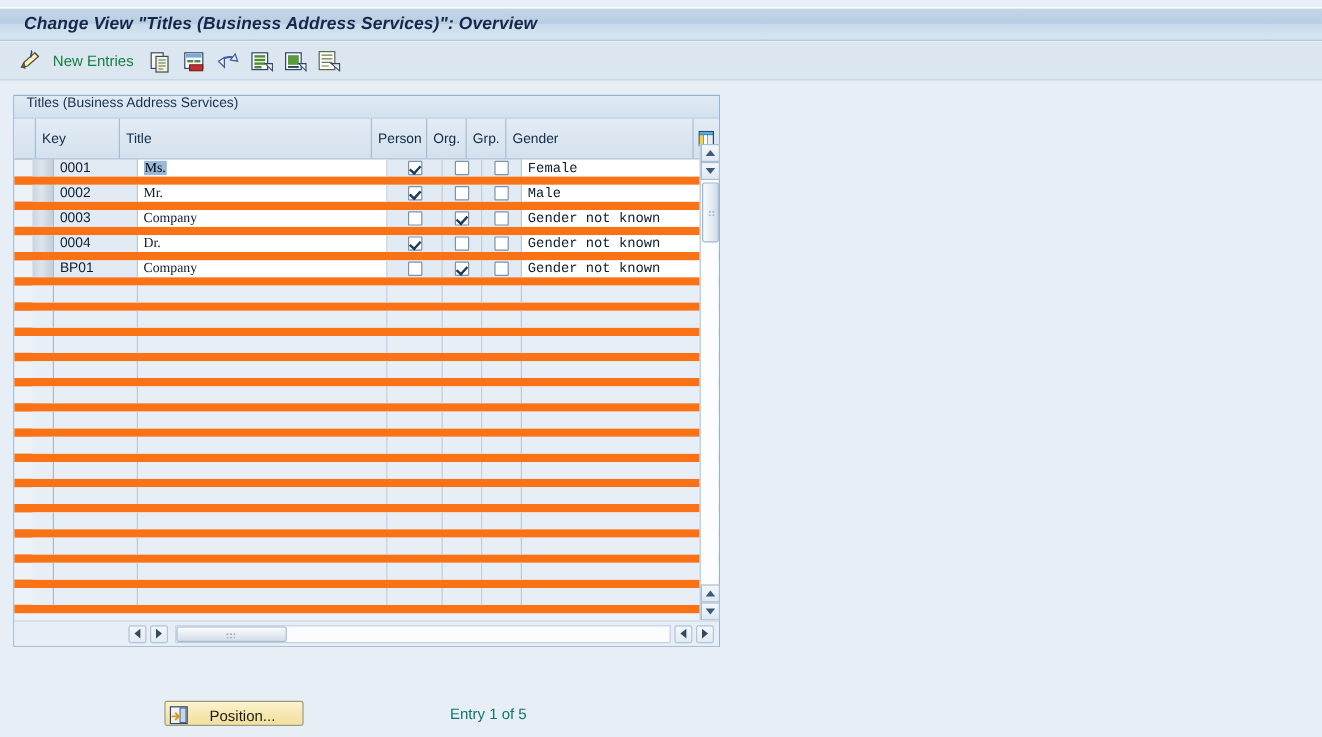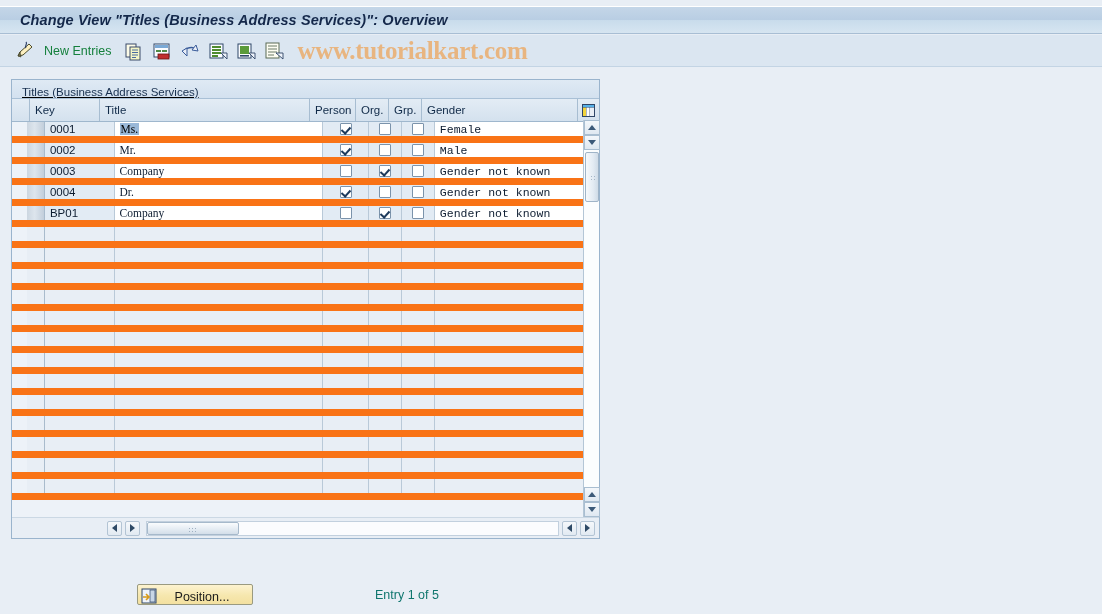--- a/index.html
+++ b/index.html
@@ -65,31 +65,30 @@
   .panel {
     position: absolute; left: 11px; top: 79px;
     width: 589px; height: 460px;
     border: 1px solid #9ab4cd;
     background: #edf2f8;
   }
   .panel-header {
     height: 19px;
     background: linear-gradient(to bottom,#dfeaf4,#d3e1ef);
     border-bottom: 1px solid #a9c0d6;
-    display: flex; align-items: flex-end;
+    display: flex; align-items: flex-start;
     padding-left: 10px;
-    text-decoration: underline;
   }
   .panel-header-text { font-size: 11.5px; color: #18304f; white-space: nowrap; }
 
   .grid-wrap { position: relative; width: 587px; height: 439px; background: #edf2f8; }
 
   
   .hdr-row {
-    display: flex; height: 23px;
+    display: flex; height: 34px;
     background: linear-gradient(to bottom,#e3ecf5,#d4e1ee);
     border-bottom: 1px solid #9fb7cd;
   }
   .hdr-cell {
     border-right: 1px solid #a7bdd1;
     font-size: 11.5px; color: #102a48;
     display: flex; align-items: center;
     padding-left: 5px;
     overflow: hidden; white-space: nowrap;
     cursor: pointer;
@@ -338,21 +337,20 @@
         <g stroke="#6a7a66" stroke-width="1">
           <line x1="5" y1="5" x2="14" y2="5"></line>
             <line x1="5" y1="8" x2="14" y2="8"></line>
           <line x1="5" y1="11" x2="14" y2="11"></line>
             <line x1="5" y1="14" x2="11" y2="14"></line>
         </g>
         <path d="M13 12 L20 12 L20 18 Z" fill="#eef3fa" stroke="#2f4668" stroke-width=".9"></path>
       </svg>
     </div>
 
-    <div class="watermark">www.tutorialkart.com</div>
   </div>
 
   <div class="panel">
     <div class="panel-header">
       <span class="panel-header-text">Titles (Business Address Services)</span>
     </div>
 
     <div class="grid-wrap">
 
       <div class="hdr-row">

